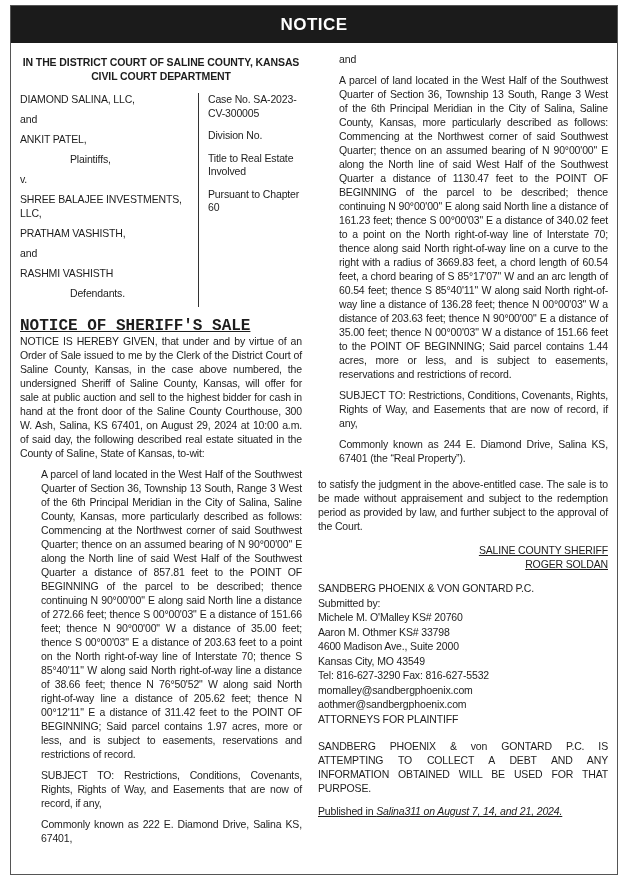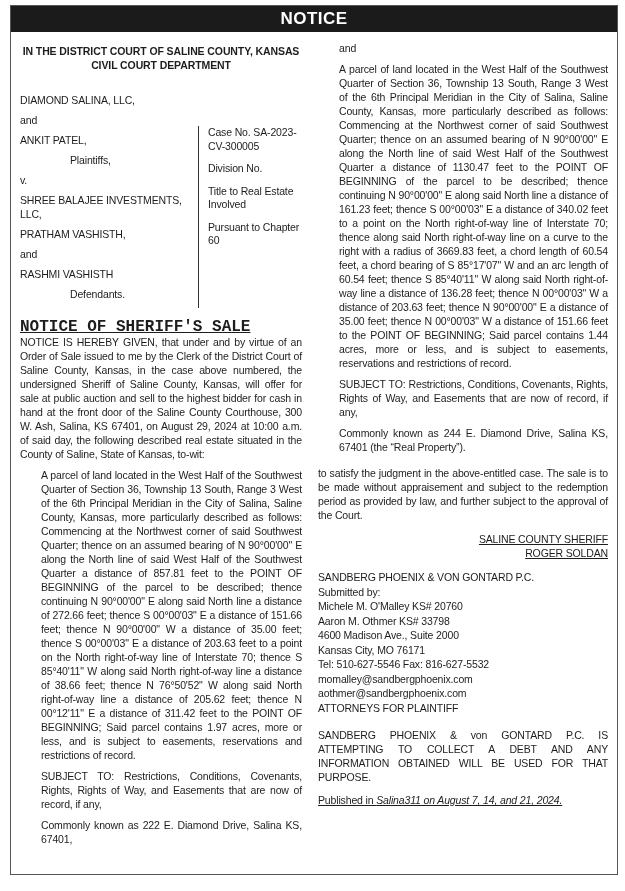--- a/index.html
+++ b/index.html
@@ -16,21 +16,21 @@
   .frame {
     box-sizing: border-box;
     width: 100%;
     height: 100%;
     border: 1px solid #555;
     overflow: hidden;
   }
   .notice-bar {
     background: #1b1b1b;
     color: #ffffff;
-    height: 26px;
+    height: 37px;
     display: flex;
     align-items: center;
     justify-content: center;
     font-weight: bold;
     font-size: 17px;
     letter-spacing: 0.5px;
   }
   .columns {
     display: flex;
     gap: 16px;
@@ -41,27 +41,26 @@
 
   .court-heading {
     text-align: center;
     font-weight: bold;
     font-size: 10.5px;
     line-height: 14px;
     margin-top: 6px;
     letter-spacing: -0.1px;
   }
   .caption { display: flex; margin-top: 10px; }
-  .parties { width: 178px; flex: 0 0 178px; margin-top: 12px; }
+  .parties { width: 178px; flex: 0 0 178px; }
   .case-info {
     border-left: 1.5px solid #333;
     padding-left: 9px;
     flex: 1;
     min-width: 0;
-    margin-top: 44px;
   }
   .party-line { font-size: 10.5px; line-height: 13.5px; margin: 0 0 6.5px 0; letter-spacing: -0.15px; }
   .party-indent { padding-left: 50px; }
   .case-item { font-size: 10.5px; line-height: 13.5px; margin: 0 0 9px 0; letter-spacing: -0.15px; }
 
   .sale-heading {
     text-align: left;
     font-weight: bold;
     font-size: 16px;
     line-height: 14px;
@@ -174,22 +173,22 @@
           <div>SALINE COUNTY SHERIFF</div>
           <div>ROGER SOLDAN</div>
         </div>
 
         <div class="submitted">
           <div>SANDBERG PHOENIX &amp; VON GONTARD P.C.</div>
           <div>Submitted by:</div>
           <div>Michele M. O'Malley KS# 20760</div>
           <div>Aaron M. Othmer KS# 33798</div>
           <div>4600 Madison Ave., Suite 2000</div>
-          <div>Kansas City, MO 76171</div>
-          <div>Tel: 510-627-5546 Fax: 816-627-5532</div>
+          <div>Kansas City, MO 43549</div>
+          <div>Tel: 816-627-3290 Fax: 816-627-5532</div>
           <div>momalley@sandbergphoenix.com</div>
           <div>aothmer@sandbergphoenix.com</div>
           <div>ATTORNEYS FOR PLAINTIFF</div>
         </div>
 
         <p class="body-text debt-para">SANDBERG PHOENIX &amp; von GONTARD P.C. IS ATTEMPTING TO COLLECT A DEBT AND ANY INFORMATION OBTAINED WILL BE USED FOR THAT PURPOSE.</p>
 
         <div class="published">
           <span>Published in </span><span class="ital">Salina311 on August 7, 14, and 21, 2024.</span>
         </div>

